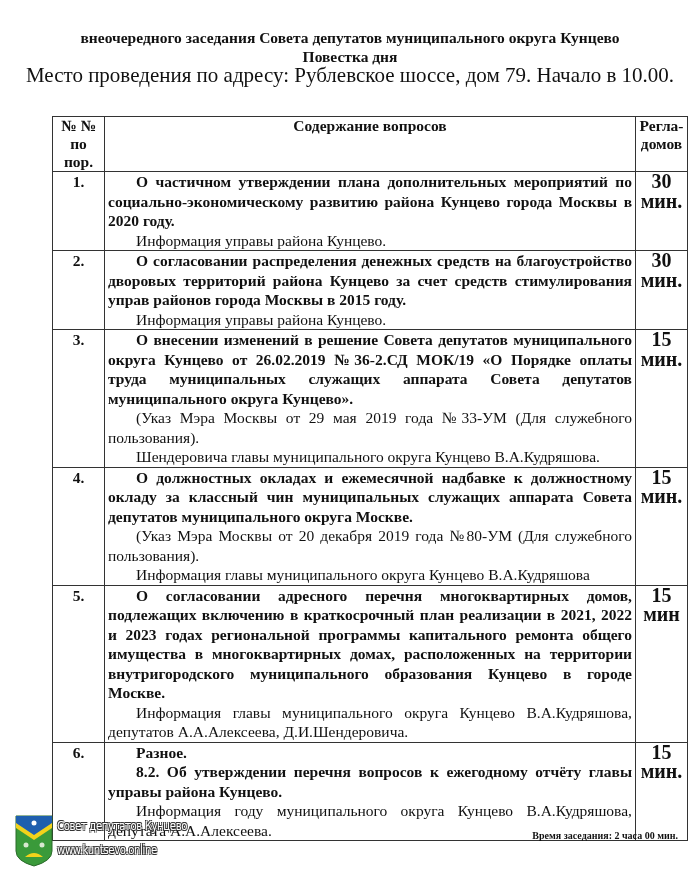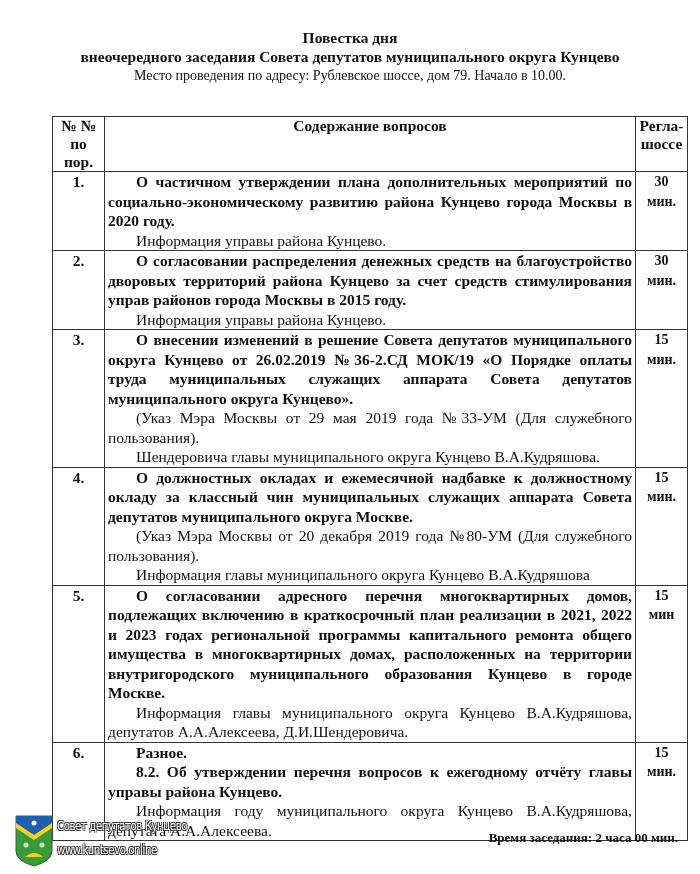--- a/index.html
+++ b/index.html
@@ -3,81 +3,81 @@
 <meta charset="utf-8">
 <style>
   html, body { margin: 0; padding: 0; background: #ffffff; }
   body {
     width: 700px; height: 874px; position: relative; overflow: hidden;
     font-family: "Liberation Serif", "DejaVu Serif", serif;
     color: #111;
   }
   .header { position: absolute; left: 0; top: 28px; width: 700px; text-align: center; }
   .header .title { font-weight: bold; font-size: 15.5px; line-height: 19px; }
-  .header .place { font-size: 14px; line-height: 19px; }
+  .header .place { font-size: 21px; line-height: 19px; }
 
   table.agenda {
     position: absolute; left: 52px; top: 116px; width: 636px;
     border-collapse: collapse; table-layout: fixed;
     font-size: 15.5px; line-height: 19.5px;
   }
   table.agenda td, table.agenda th {
     border: 1.5px solid #333; vertical-align: top; padding: 0 3px;
   }
   table.agenda th { font-weight: bold; text-align: center; line-height: 18px; }
   col.c-num { width: 52px; }
   col.c-reg { width: 52px; }
   td.num { text-align: center; font-weight: bold; }
-  td.reg { text-align: center; font-weight: bold; font-size: 14px; }
+  td.reg { text-align: center; font-weight: bold; font-size: 20px; }
   td.content { text-align: justify; padding: 0 4px 0 5px; margin-top: 31px; }
   .p { margin: 0; text-indent: 28px; text-align: justify; }
   .p.bold { font-weight: bold; }
   .p.info { }
 
   .footer-time {
     position: absolute; right: 22px; top: 830px;
-    font-weight: bold; font-size: 13px;
+    font-weight: bold; font-size: 10px;
   }
   .logo {
     position: absolute; left: 15px; top: 815px; width: 38px; height: 52px;
   }
   .brand-name, .brand-url {
     position: absolute; left: 57px; font-family: "DejaVu Sans", sans-serif;
     font-size: 13px; color: #fff; letter-spacing: -0.5px;
     text-shadow: -1px -1px 0 #333, 1px -1px 0 #333, -1px 1px 0 #333, 1px 1px 0 #333;
     transform: scaleX(0.78); transform-origin: left center;
   }
   .brand-name { top: 818px; }
   .brand-url { top: 842px; }
 </style>
 </head>
 <body>
 
 <div class="header">
+  <div class="title">внеочередного заседания Совета депутатов муниципального округа Кунцево</div>
   <div class="title">Повестка дня</div>
-  <div class="title">внеочередного заседания Совета депутатов муниципального округа Кунцево</div>
   <div class="place">Место проведения по адресу: Рублевское шоссе, дом 79. Начало в 10.00.</div>
 </div>
 
 <table class="agenda">
   <colgroup>
       <col class="c-num">
       <col class="c-content">
       <col class="c-reg">
     </colgroup>
   <thead>
     <tr>
       <th>
         <div>№ №</div>
         <div>по пор.</div>
       </th>
       <th>Содержание вопросов</th>
       <th>
         <div>Регла-</div>
-        <div>шоссе</div>
+        <div>домов</div>
       </th>
     </tr>
   </thead>
   <tbody>
     <tr>
       <td class="num">1.</td>
       <td class="content">
         <p class="p bold">О частичном утверждении плана дополнительных мероприятий по социально-экономическому развитию района Кунцево города Москвы в 2020 году.</p>
         <p class="p info">Информация управы района Кунцево.</p>
       </td>

